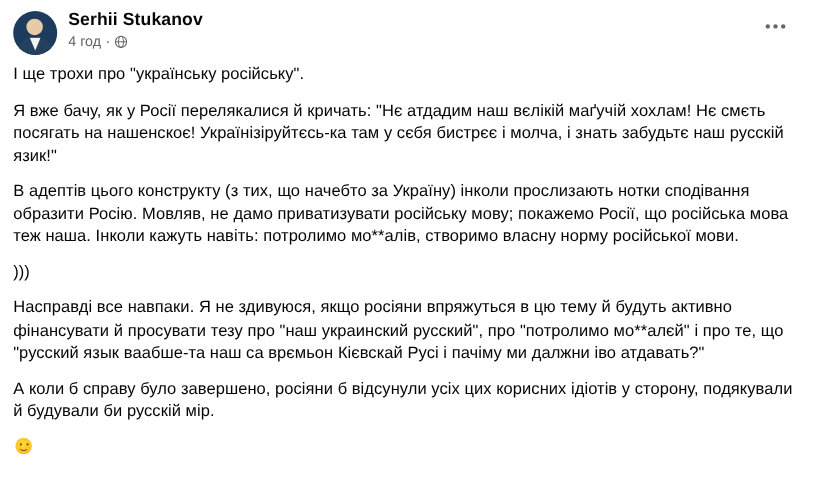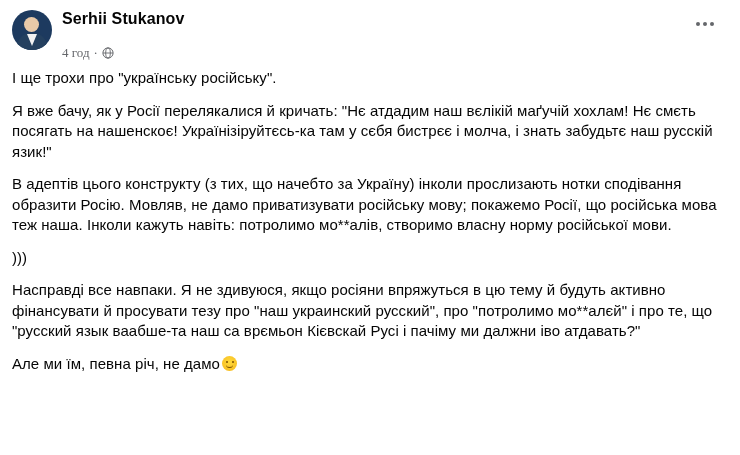--- a/index.html
+++ b/index.html
@@ -75,25 +75,24 @@
   .author-name {
     font-size: 16px;
     font-weight: bold;
     color: #050505;
     line-height: 19px;
     letter-spacing: 0.1px;
   }
   .meta-row {
     display: flex;
     align-items: center;
-    margin-top: 17px;
+    margin-top: 2px;
     font-size: 13px;
     color: #65676b;
     line-height: 15px;
-    font-family: Liberation Serif, serif;
   }
   .meta-sep {
     margin: 0 4px;
   }
   .globe-icon {
     display: inline-block;
     width: 12px;
     height: 12px;
     position: relative;
   }
@@ -186,16 +185,17 @@
       <span></span>
     </div>
   </div>
 
   <div class="post-body">
     <p>І ще трохи про "українську російську".</p>
     <p>Я вже бачу, як у Росії перелякалися й кричать: "Нє атдадим наш вєлікій маґучій хохлам! Нє смєть посягать на нашенскоє! Українізіруйтєсь-ка там у сєбя бистрєє і молча, і знать забудьтє наш русскій язик!"</p>
     <p>В адептів цього конструкту (з тих, що начебто за Україну) інколи прослизають нотки сподівання образити Росію. Мовляв, не дамо приватизувати російську мову; покажемо Росії, що російська мова теж наша. Інколи кажуть навіть: потролимо мо**алів, створимо власну норму російської мови.</p>
     <p>)))</p>
     <p>Насправді все навпаки. Я не здивуюся, якщо росіяни впряжуться в цю тему й будуть активно фінансувати й просувати тезу про "наш украинский русский", про "потролимо мо**алєй" і про те, що "русский язык ваабше-та наш са врємьон Кієвскай Русі і пачіму ми далжни іво атдавать?"</p>
-    <p><span>Але ми їм, певна річ, не дамо</span><span class="emoji"></span></p>
+    <p>А коли б справу було завершено, росіяни б відсунули усіх цих корисних ідіотів у сторону, подякували й будували би русскій мір.</p>
+    <p><span class="emoji"></span></p>
   </div>
 
 </div>
 
 </body></html>

